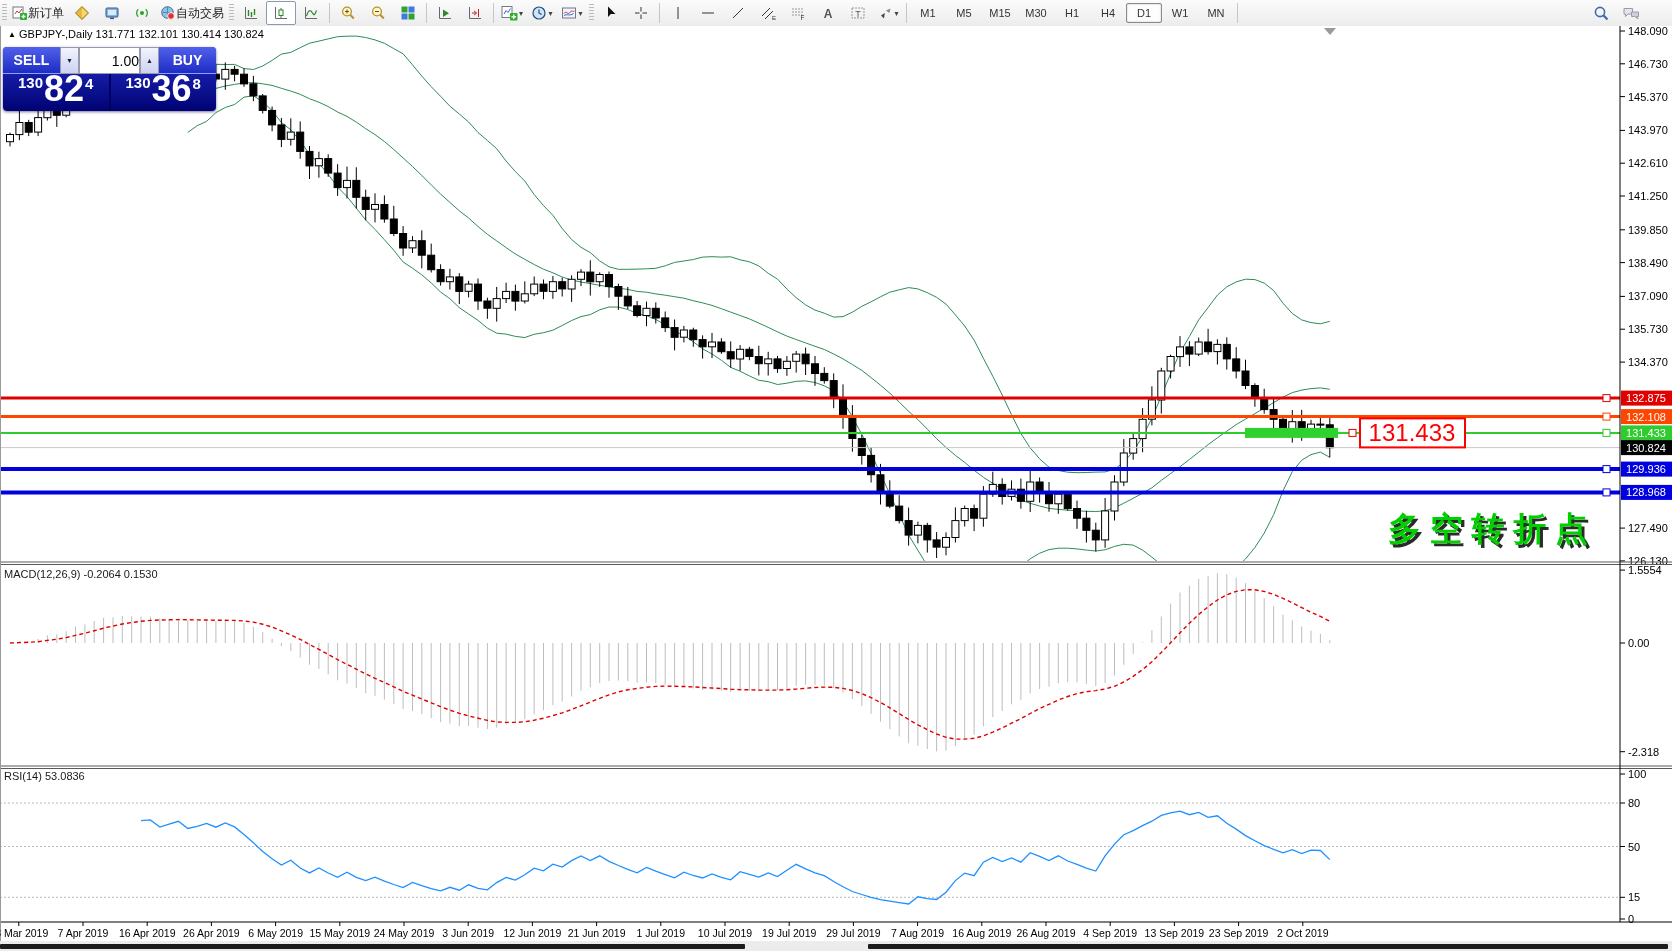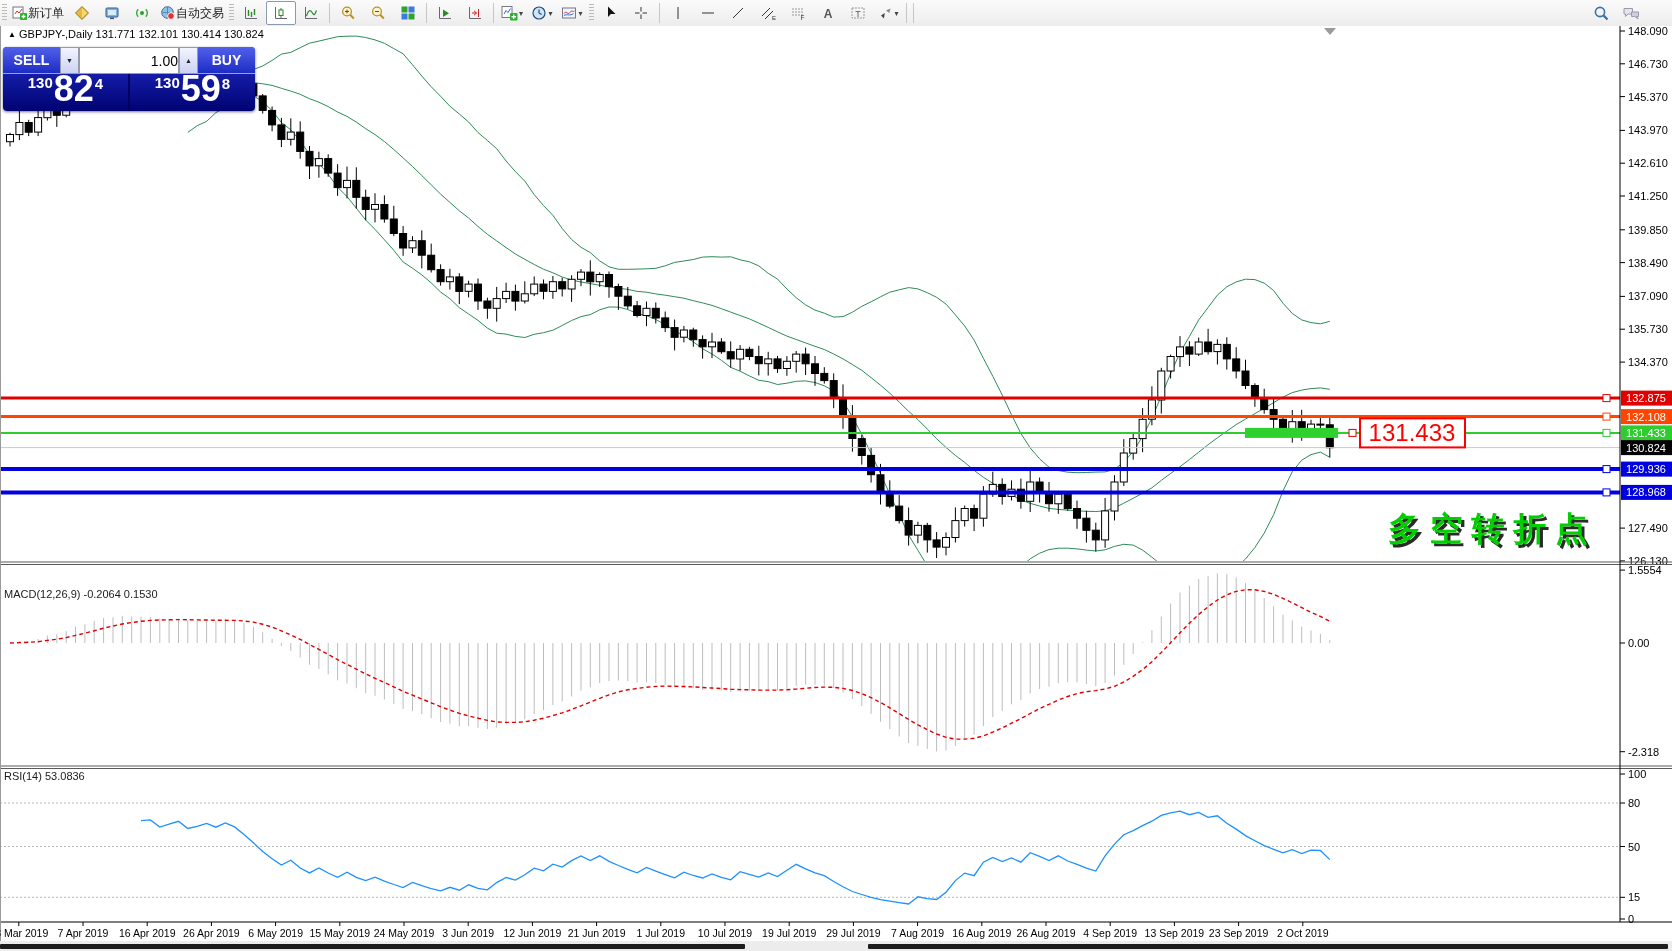--- a/index.html
+++ b/index.html
@@ -23,21 +23,21 @@
     color:#333;padding:3px 4px;border:1px solid transparent;border-radius:2px;}
   .tfbtn.active{border:1px solid #8a8a8a;background:#fdfdfd;box-shadow:inset 0 0 2px #bbb;}
   .tb-right{margin-left:auto;display:flex;align-items:center;padding-right:26px;}
   
   .chart-area{position:absolute;left:0;top:26px;width:1672px;height:925px;background:#fff;}
   #chart-svg{position:absolute;left:0;top:0;}
   .symbol-line{position:absolute;left:8px;top:2px;font-size:11px;color:#000;z-index:5;}
   .symbol-line .tri{font-size:8px;vertical-align:1px;}
   .panel-label{position:absolute;left:4px;font-size:11px;color:#1a1a1a;z-index:5;}
   
-  .oneclick{position:absolute;left:3px;top:21px;width:252px;height:64px;z-index:6;
+  .oneclick{position:absolute;left:3px;top:21px;width:213px;height:64px;z-index:6;
     border-radius:4px;overflow:hidden;background:linear-gradient(#2430cf,#000272);
     box-shadow:0 1px 3px rgba(0,0,70,.55);color:#fff;}
   .oc-top{display:flex;height:27px;align-items:stretch;}
   .oc-btn{width:57px;text-align:center;line-height:26px;font-size:14px;font-weight:bold;
     background:linear-gradient(#5261ea,#1d2cc4);border-bottom:1px solid #8fa0ff;}
   .oc-spin{width:17px;background:linear-gradient(#f2f4ff,#ccd2f2);color:#223;
     font-size:7px;display:flex;align-items:center;justify-content:center;border:1px solid #99a;}
   .oc-vol{flex:1;background:#fff;color:#000;font-size:14px;display:flex;
     align-items:center;justify-content:flex-end;border:1px solid #99a;}
   .oc-bottom{display:flex;height:37px;}
@@ -279,20 +279,21 @@
     <div class="tb">
         <span>
           <svg width="16" height="16">
             <path d="M4 10.5l3 3 .8-5.5z" fill="#444"></path>
             <path d="M9 5.5l4.5-2-1.2 4.5z" fill="#888"></path>
           </svg>
         </span>
         <span class="dd">▾</span>
       </div>
     <div class="sep"></div>
+    <div id="tf-group"><span class="tfbtn">M1</span><span class="tfbtn">M5</span><span class="tfbtn">M15</span><span class="tfbtn">M30</span><span class="tfbtn">H1</span><span class="tfbtn">H4</span><span class="tfbtn active">D1</span><span class="tfbtn">W1</span><span class="tfbtn">MN</span></div>
     <div class="sep"></div>
     <div class="tb-right">
       <div class="tb">
           <span>
             <svg width="17" height="17">
               <circle cx="7" cy="7" r="4.6" fill="none" stroke="#3a6fb0" stroke-width="1.6"></circle>
               <line x1="10.4" y1="10.4" x2="14.5" y2="14.5" stroke="#3a6fb0" stroke-width="2.2"></line>
             </svg>
           </span>
         </div>
@@ -918,27 +919,27 @@
         <div class="oc-btn">BUY</div>
       </div>
       <div class="oc-bottom">
         <div class="oc-half l">
           <span class="oc-sm">130</span>
           <span class="oc-big">82</span>
           <span class="oc-sup">4</span>
         </div>
         <div class="oc-half">
           <span class="oc-sm">130</span>
-          <span class="oc-big">59</span>
+          <span class="oc-big">36</span>
           <span class="oc-sup">8</span>
         </div>
       </div>
     </div>
 
-    <div class="panel-label" style="top:562px">
+    <div class="panel-label" style="top:542px">
       <span>MACD(12,26,9)</span>
       <span>-0.2064</span>
       <span>0.1530</span>
     </div>
     <div class="panel-label" style="top:744px">
       <span>RSI(14)</span>
       <span>53.0836</span>
     </div>
 
     <div class="hscroll">

